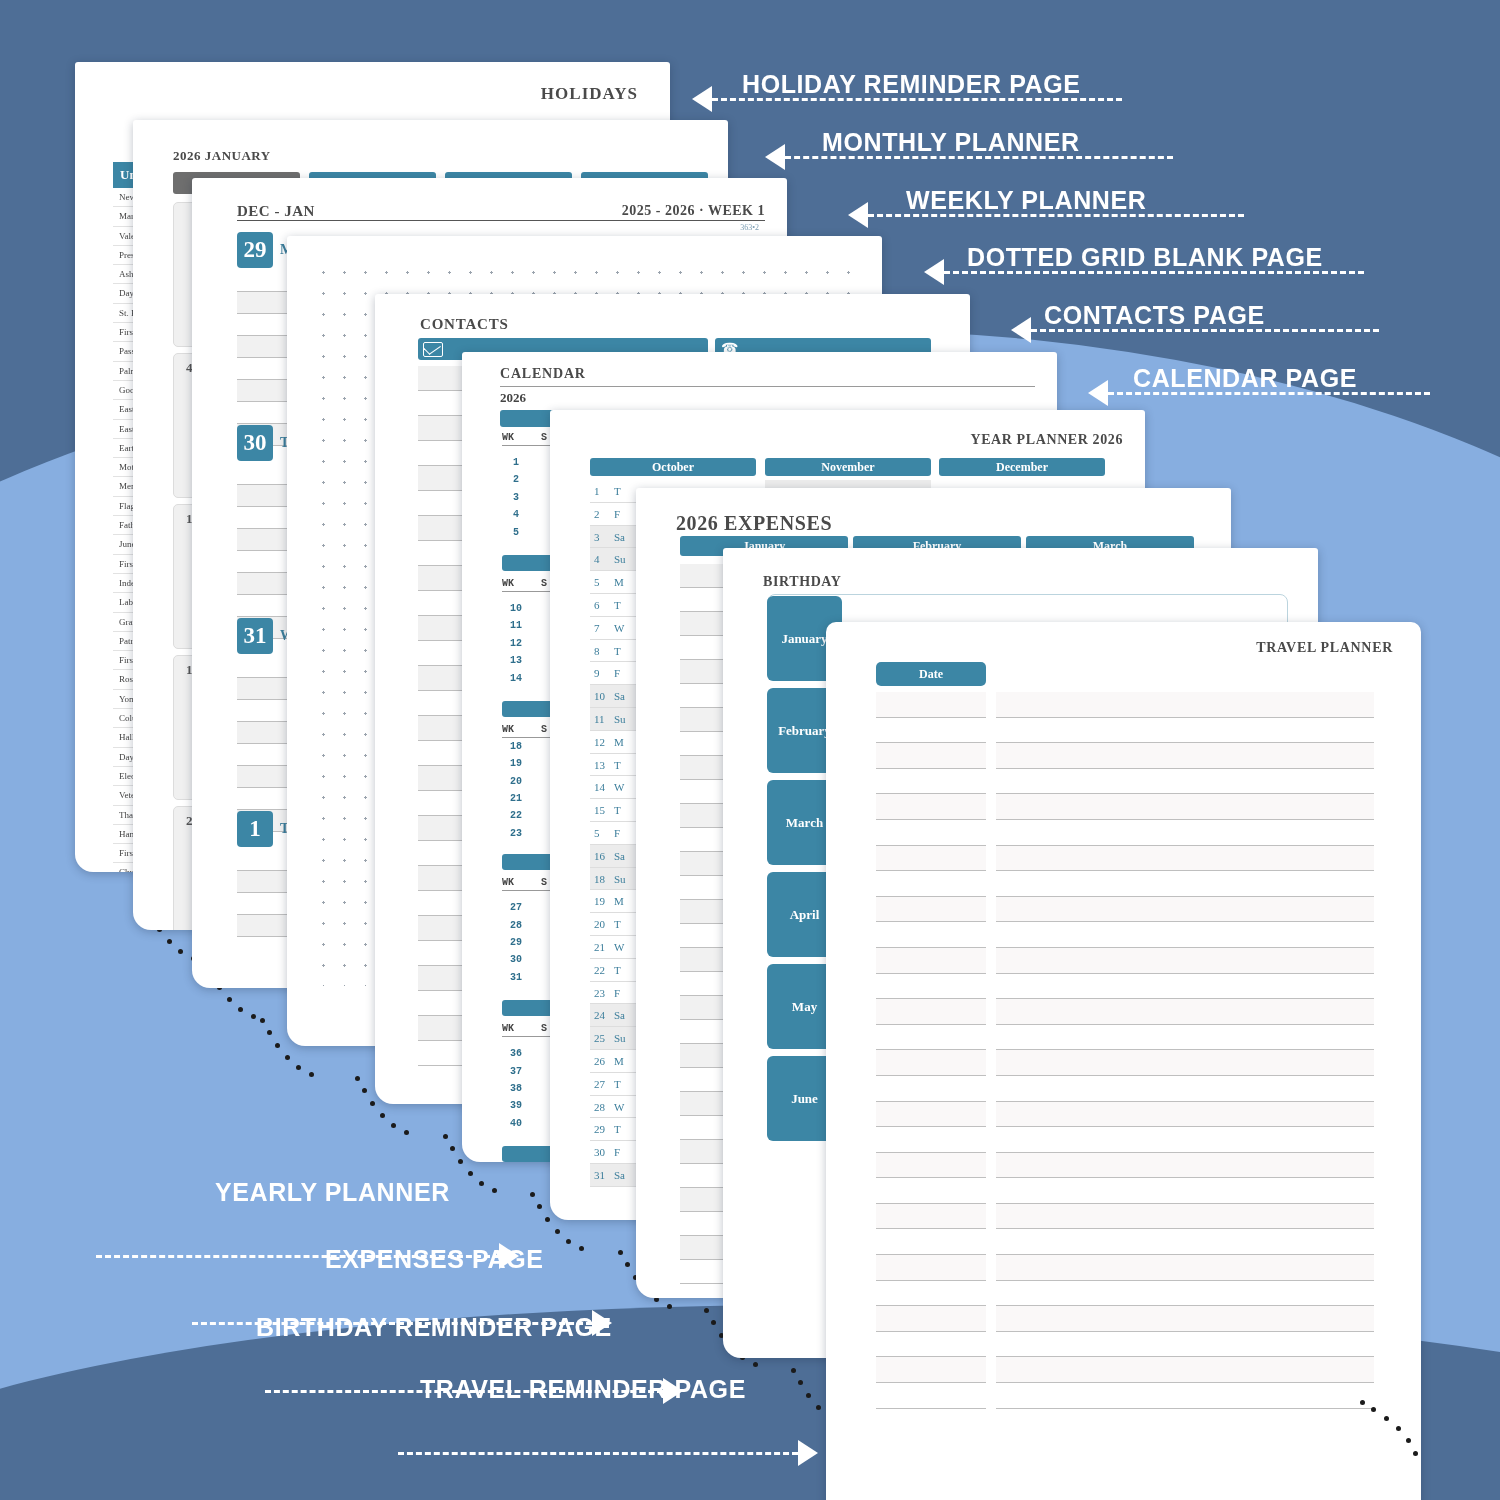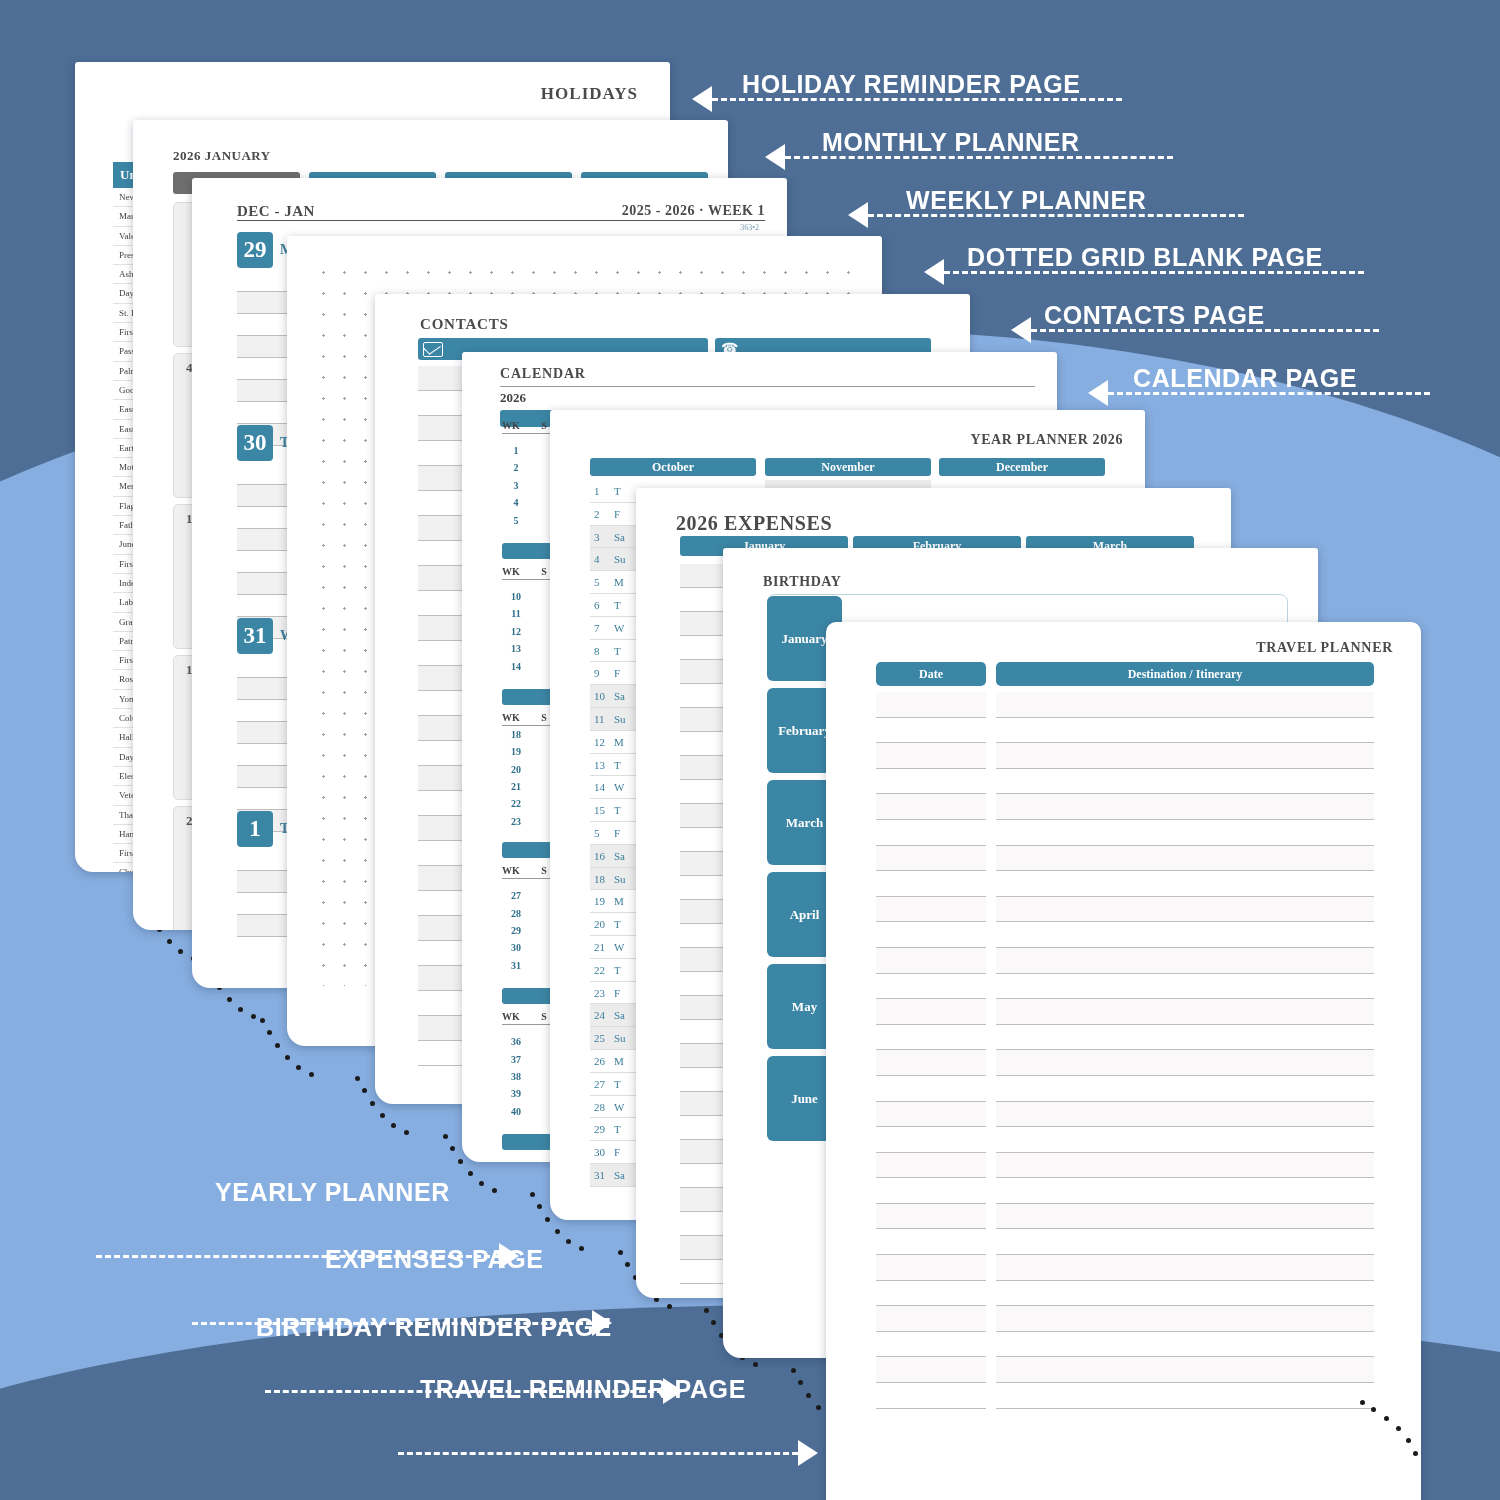--- a/index.html
+++ b/index.html
@@ -372,21 +372,21 @@
 
 <div class="sheet" style="left:462px;top:352px;width:595px;height:810px;">
   <div class="sheet-inner">
     <div class="page-title" style="position:absolute;left:38px;top:14px;font-size:14px;letter-spacing:.8px;">CALENDAR</div>
     <div style="position:absolute;left:38px;right:22px;top:34px;border-top:1px solid #9A9A9A;"></div>
     <div style="position:absolute;left:38px;top:38px;font-size:13px;font-weight:bold;color:#444;">2026</div>
 
     <div class="chip" style="position:absolute;left:38px;top:58px;width:254px;height:17px;font-size:11px;">January</div>
     <div class="chip" style="position:absolute;left:313px;top:58px;width:254px;height:17px;font-size:11px;">February</div>
 
-    <div style="position:absolute;left:40px;top:66px;width:62px;">
+    <div style="position:absolute;left:40px;top:78px;width:62px;font-family:Liberation Mono, monospace;">
       <div style="display:flex;">
           <span class="wk-hdr" style="width:28px;">WK</span>
           <span class="wk-hdr" style="width:28px;text-align:center;">S</span>
         </div>
       <div style="height:8px"></div>
       <div class="wk-row" style="text-align:center;width:28px;">1</div>
       <div class="wk-row" style="text-align:center;width:28px;">2</div>
       <div class="wk-row" style="text-align:center;width:28px;">3</div>
       <div class="wk-row" style="text-align:center;width:28px;">4</div>
       <div class="wk-row" style="text-align:center;width:28px;">5</div>
@@ -586,21 +586,20 @@
   <i style="left:27px;top:39px"></i>
     <i style="left:38px;top:49px"></i>
     <i style="left:51px;top:56px"></i>
 </div>
 
 <div class="sheet" style="left:826px;top:622px;width:595px;height:928px;border-radius:10px 10px 10px 20px;">
   <div class="sheet-inner">
     <div class="page-title" style="position:absolute;right:28px;top:18px;font-size:14px;letter-spacing:.7px;">TRAVEL PLANNER</div>
 
     <div class="chip" style="position:absolute;left:50px;top:40px;width:110px;height:24px;font-size:12px;border-radius:5px;">Date</div>
-    <div class="chip" style="position:absolute;left:170px;top:40px;width:378px;height:24px;font-size:12px;border-radius:5px;">Destination / Itinerary</div>
 
     <div style="position:absolute;left:50px;top:70px;width:110px;">
       <div class="tp-line"></div>
         <div class="tp-line"></div>
         <div class="tp-line"></div>
         <div class="tp-line"></div>
       <div class="tp-line"></div>
         <div class="tp-line"></div>
         <div class="tp-line"></div>
         <div class="tp-line"></div>

